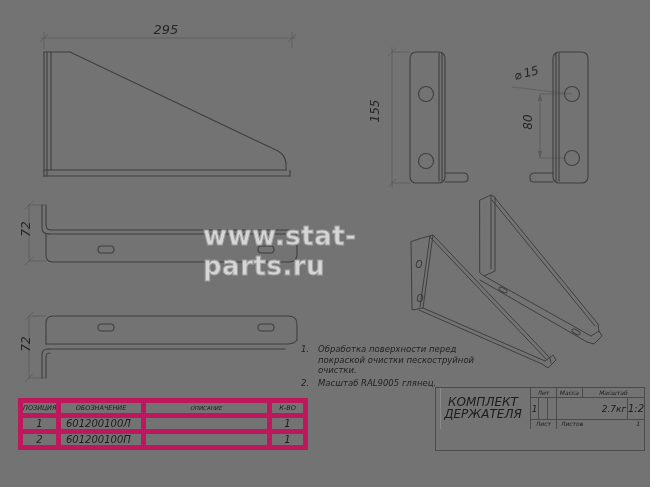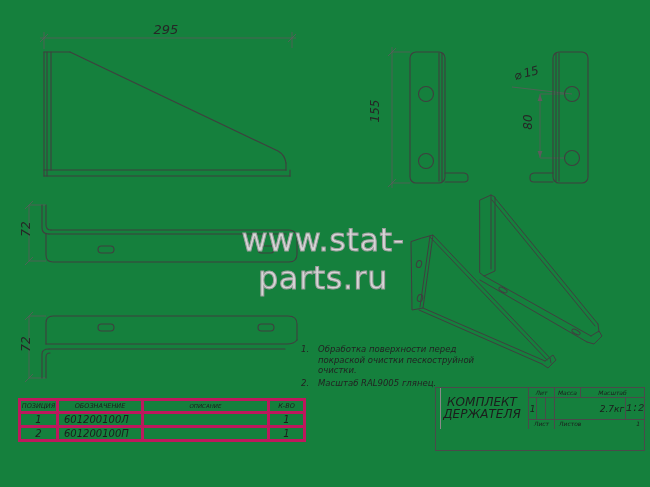--- a/index.html
+++ b/index.html
@@ -1,43 +1,43 @@
 <!DOCTYPE html>
 <html><head>
 <meta charset="utf-8">
 <style>
   html,body{margin:0;padding:0;background:#fff;}
   #sheet{
-    position:relative;width:650px;height:487px;background:#15803d;
+    position:relative;width:650px;height:487px;background:#737373;
     font-family:"DejaVu Sans",sans-serif;color:#1c1c1c;overflow:hidden;
   }
   .view{position:absolute;}
   svg{display:block;overflow:visible;}
   .part{stroke:#3f3f3f;stroke-width:1.1;fill:none;stroke-linecap:round;stroke-linejoin:round;}
   .dim{stroke:#5c5c5c;stroke-width:0.8;fill:none;}
   .dimfill{fill:#5c5c5c;stroke:none;}
   .dimlabel{position:absolute;font-style:italic;color:#262626;white-space:nowrap;text-align:center;}
   .fs13{font-size:13px;}
   .fs12{font-size:12px;}
   .rot{transform:rotate(-90deg);}
   .callout{position:absolute;font-style:italic;font-size:12px;transform:rotate(-14deg);white-space:nowrap;color:#262626;}
   .watermark{
-    position:absolute;left:203px;top:221px;width:240px;text-align:center;
-    font-size:32px;letter-spacing:0.5px;color:#d6d6d6;
-    -webkit-text-stroke:1px #9e9e9e;font-weight:400;
+    position:absolute;left:203px;top:221px;width:240px;text-align:left;
+    font-size:26px;letter-spacing:0.5px;color:#d6d6d6;
+    -webkit-text-stroke:1px #9e9e9e;font-weight:700;
   }
   .notes{position:absolute;left:301px;top:344px;width:205px;font-size:8.5px;font-style:italic;line-height:10.5px;color:#222;}
   .note-row{display:flex;margin-bottom:2px;}
   .note-num{width:17px;flex:none;}
   .note-text{flex:1;}
   table.parts{
     position:absolute;left:18px;top:398px;width:285px;border-collapse:collapse;
     font-style:italic;table-layout:fixed;
   }
-  table.parts td{border:3px solid #be185d;padding:0;overflow:hidden;white-space:nowrap;}
+  table.parts td{border:5px solid #be185d;padding:0;overflow:hidden;white-space:nowrap;}
   table.parts tr.ph td{font-size:6.5px;text-align:center;height:10px;line-height:10px;}
   table.parts tr.ph td.small{font-size:5.5px;}
   table.parts tr.pr td{font-size:10px;height:11px;line-height:11px;}
   td.c{text-align:center;}
   td.l{text-align:left;padding-left:5px !important;}
   .titleblock{
     position:absolute;left:435px;top:387px;width:210px;height:64px;
     border:1.4px solid #4a4a4a;font-style:italic;box-sizing:border-box;
   }
   .tb-top{height:20px;border-bottom:1.2px solid #4a4a4a;display:flex;align-items:center;justify-content:center;font-size:12.5px;box-sizing:border-box;}
@@ -48,21 +48,21 @@
   .tb-r-head{display:flex;height:9px;font-size:6px;line-height:9px;border-bottom:0.8px solid #4a4a4a;}
   .tb-r-head div{text-align:center;box-sizing:border-box;}
   .c-lit{width:26px;border-right:0.8px solid #4a4a4a;}
   .c-mass{width:26px;border-right:0.8px solid #4a4a4a;}
   .c-scale{flex:1;}
   .tb-r-val{display:flex;flex:1;border-bottom:0.8px solid #4a4a4a;}
   .v-lit{width:26px;border-right:0.8px solid #4a4a4a;display:flex;box-sizing:border-box;}
   .v-lit div{width:33.3%;border-right:0.8px solid #4a4a4a;box-sizing:border-box;font-size:9px;display:flex;align-items:center;justify-content:center;}
   .v-lit div:last-child{border-right:none;}
   .v-mass{width:26px;border-right:0.8px solid #4a4a4a;font-size:9px;display:flex;align-items:center;justify-content:center;margin-left:44px;}
-  .v-scale{flex:1;font-size:10px;display:flex;align-items:center;justify-content:center;font-family:Liberation Mono, monospace;}
+  .v-scale{flex:1;font-size:10px;display:flex;align-items:center;justify-content:center;}
   .tb-r-foot{display:flex;height:9px;font-size:6px;line-height:8px;}
   .f-sheet{width:26px;border-right:0.8px solid #4a4a4a;text-align:center;box-sizing:border-box;}
   .f-sheets{flex:1;display:flex;justify-content:space-between;padding:0 4px;box-sizing:border-box;}
 </style>
 </head>
 <body>
 
 <div id="sheet">
 
   <div class="view" style="left:28px;top:22px;width:270px;height:164px;">

